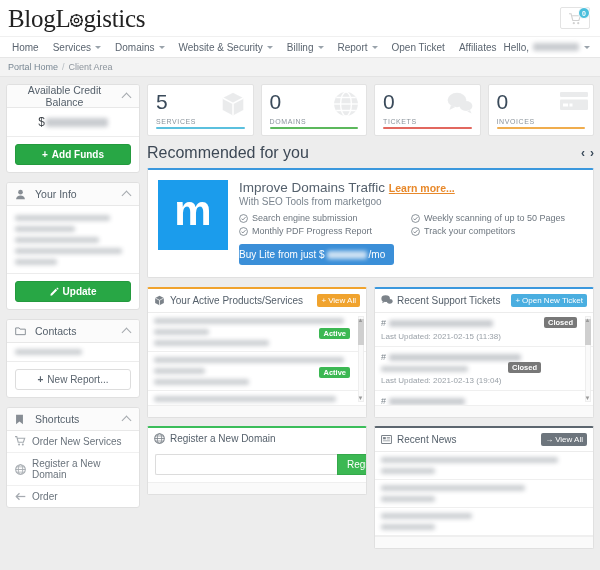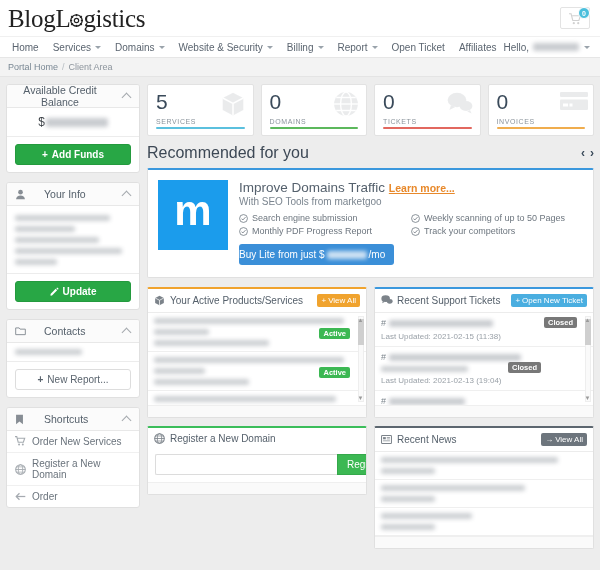--- a/index.html
+++ b/index.html
@@ -88,21 +88,21 @@
   .content { flex:1; min-width:0; }
 
   
   .panel {
     background:#fff; border:1px solid #e0e0e0; border-radius:3px;
     margin-bottom:9px; overflow:hidden;
   }
   .panel-head {
     height:23px; display:flex; align-items:center; padding:0 8px;
     font-size:10.5px; color:#55606b; background:#fbfbfb;
-    border-bottom:1px solid #e8e8e8; gap:18px;
+    border-bottom:1px solid #e8e8e8; gap:9px;
   }
   .panel-head .ptitle { flex:1; }
   .chev-up {
     width:8px; height:8px; position:relative; opacity:.6;
   }
   .chev-up:before {
     content:""; position:absolute; left:0; top:2px; width:6px; height:6px;
     border-left:1.6px solid #6b737b; border-top:1.6px solid #6b737b;
     transform:rotate(45deg);
   }

